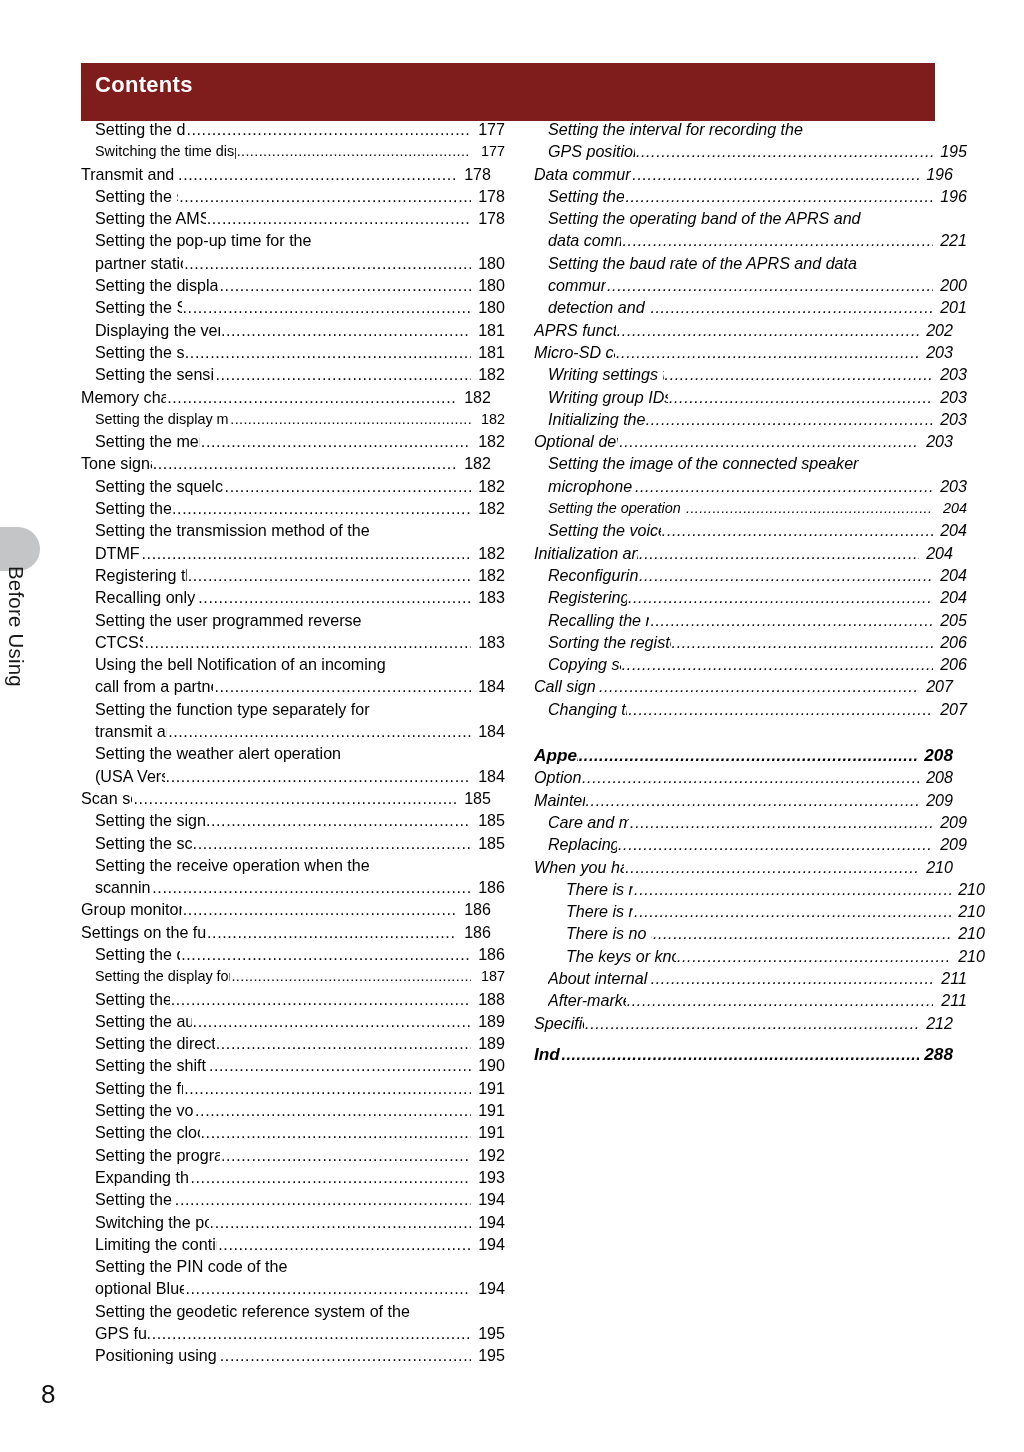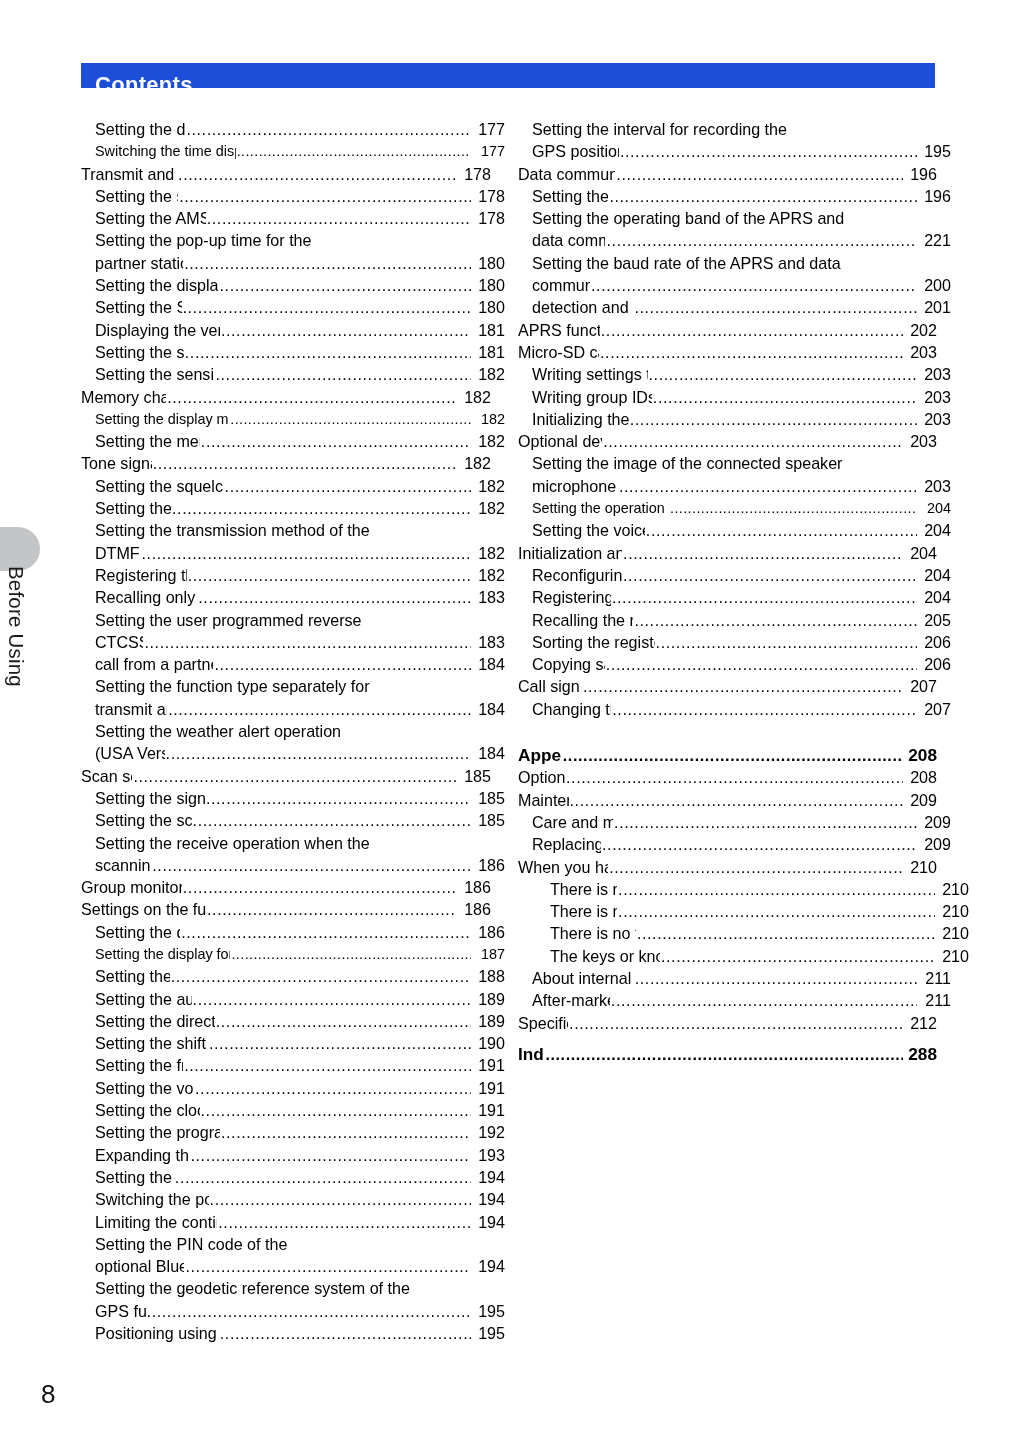--- a/index.html
+++ b/index.html
@@ -43,40 +43,40 @@
     color: #1a1a1a;
     white-space: nowrap;
   }
 
   
   .header-bar {
     position: absolute;
     left: 81px;
     top: 63px;
     width: 854px;
-    height: 25px;
-    background: #1d4ed8;
+    height: 58px;
+    background: #7f1d1d;
   }
   .header-title {
     position: absolute;
     left: 14px;
     top: 9px;
     font-size: 22px;
     font-weight: bold;
     color: #ffffff;
     letter-spacing: 0.3px;
   }
 
   
   .col {
     position: absolute;
     top: 118px;
   }
   .col-left  { left: 81px;  width: 410px; }
-  .col-right { left: 518px; width: 419px; }
+  .col-right { left: 534px; width: 419px; font-style: italic; }
 
   
   .toc-row {
     display: flex;
     align-items: baseline;
     width: 100%;
     font-size: 16.1px;
     line-height: 22.3px;
     white-space: nowrap;
     color: #000000;
@@ -249,20 +249,23 @@
         <span class="page">183</span>
       </div>
       <div class="toc-row lv1 cont">
         <span class="label">Setting the user programmed reverse</span>
       </div>
       <div class="toc-row lv1">
         <span class="label">CTCSS tone</span>
         <span class="leader"></span>
         <span class="page">183</span>
       </div>
+      <div class="toc-row lv1 cont">
+        <span class="label">Using the bell Notification of an incoming</span>
+      </div>
       <div class="toc-row lv1">
         <span class="label">call from a partner station using the bell</span>
         <span class="leader"></span>
         <span class="page">184</span>
       </div>
       <div class="toc-row lv1 cont">
         <span class="label">Setting the function type separately for</span>
       </div>
       <div class="toc-row lv1">
         <span class="label">transmit and receive</span>

